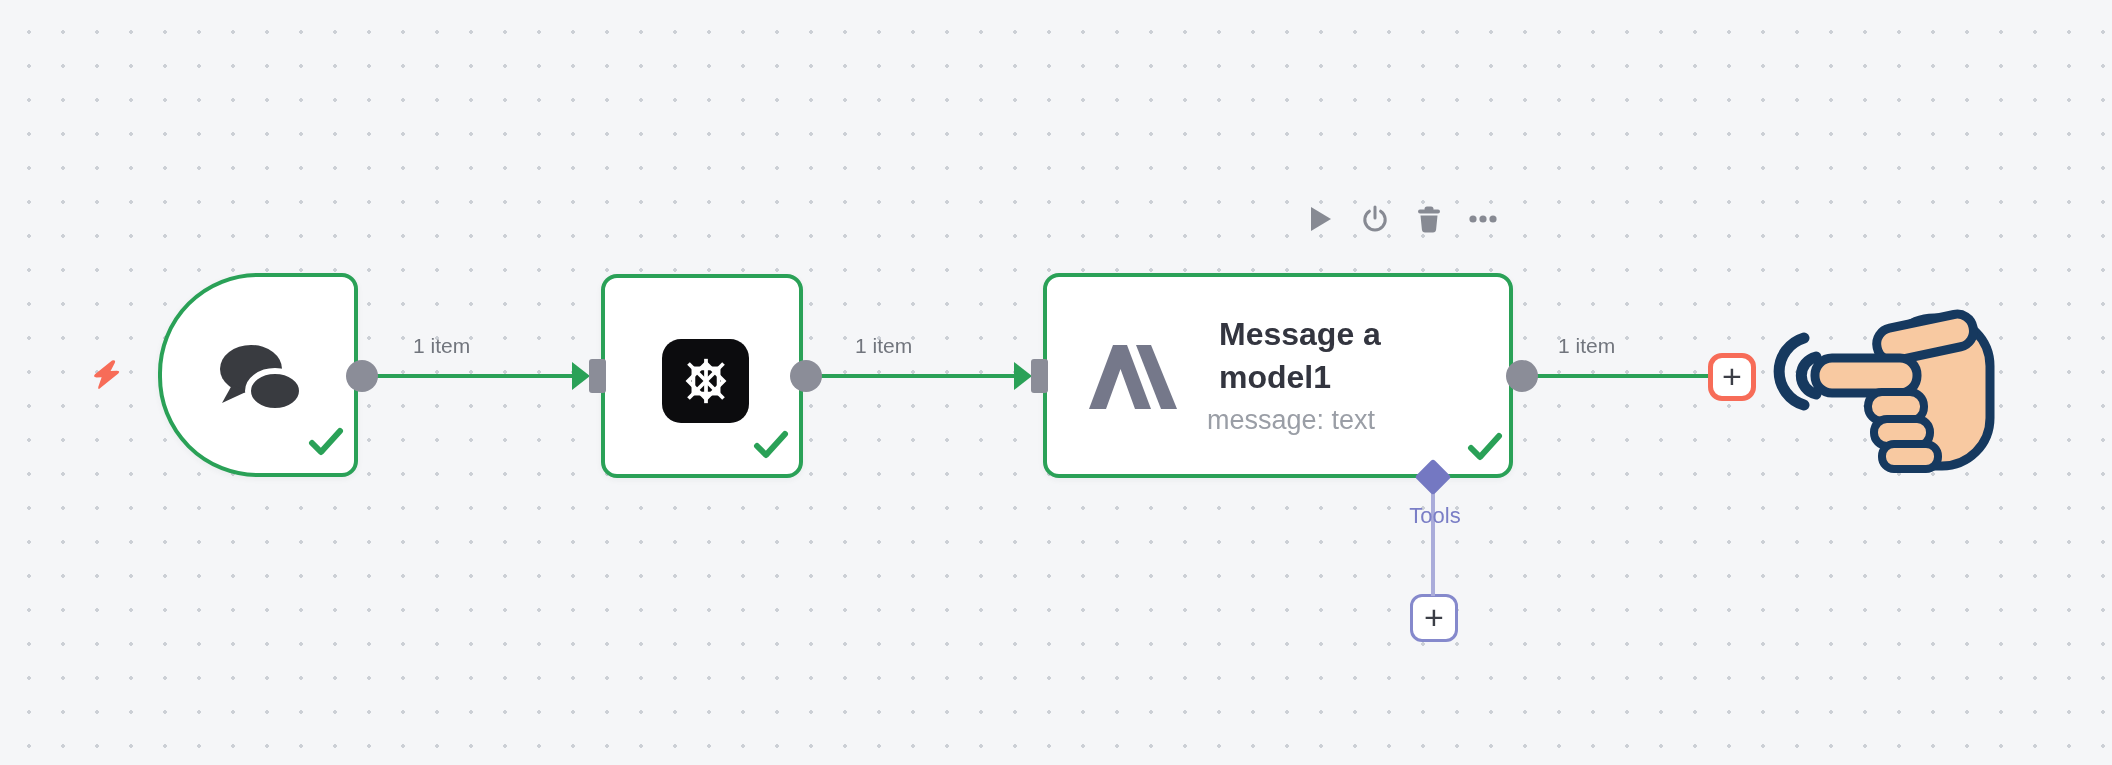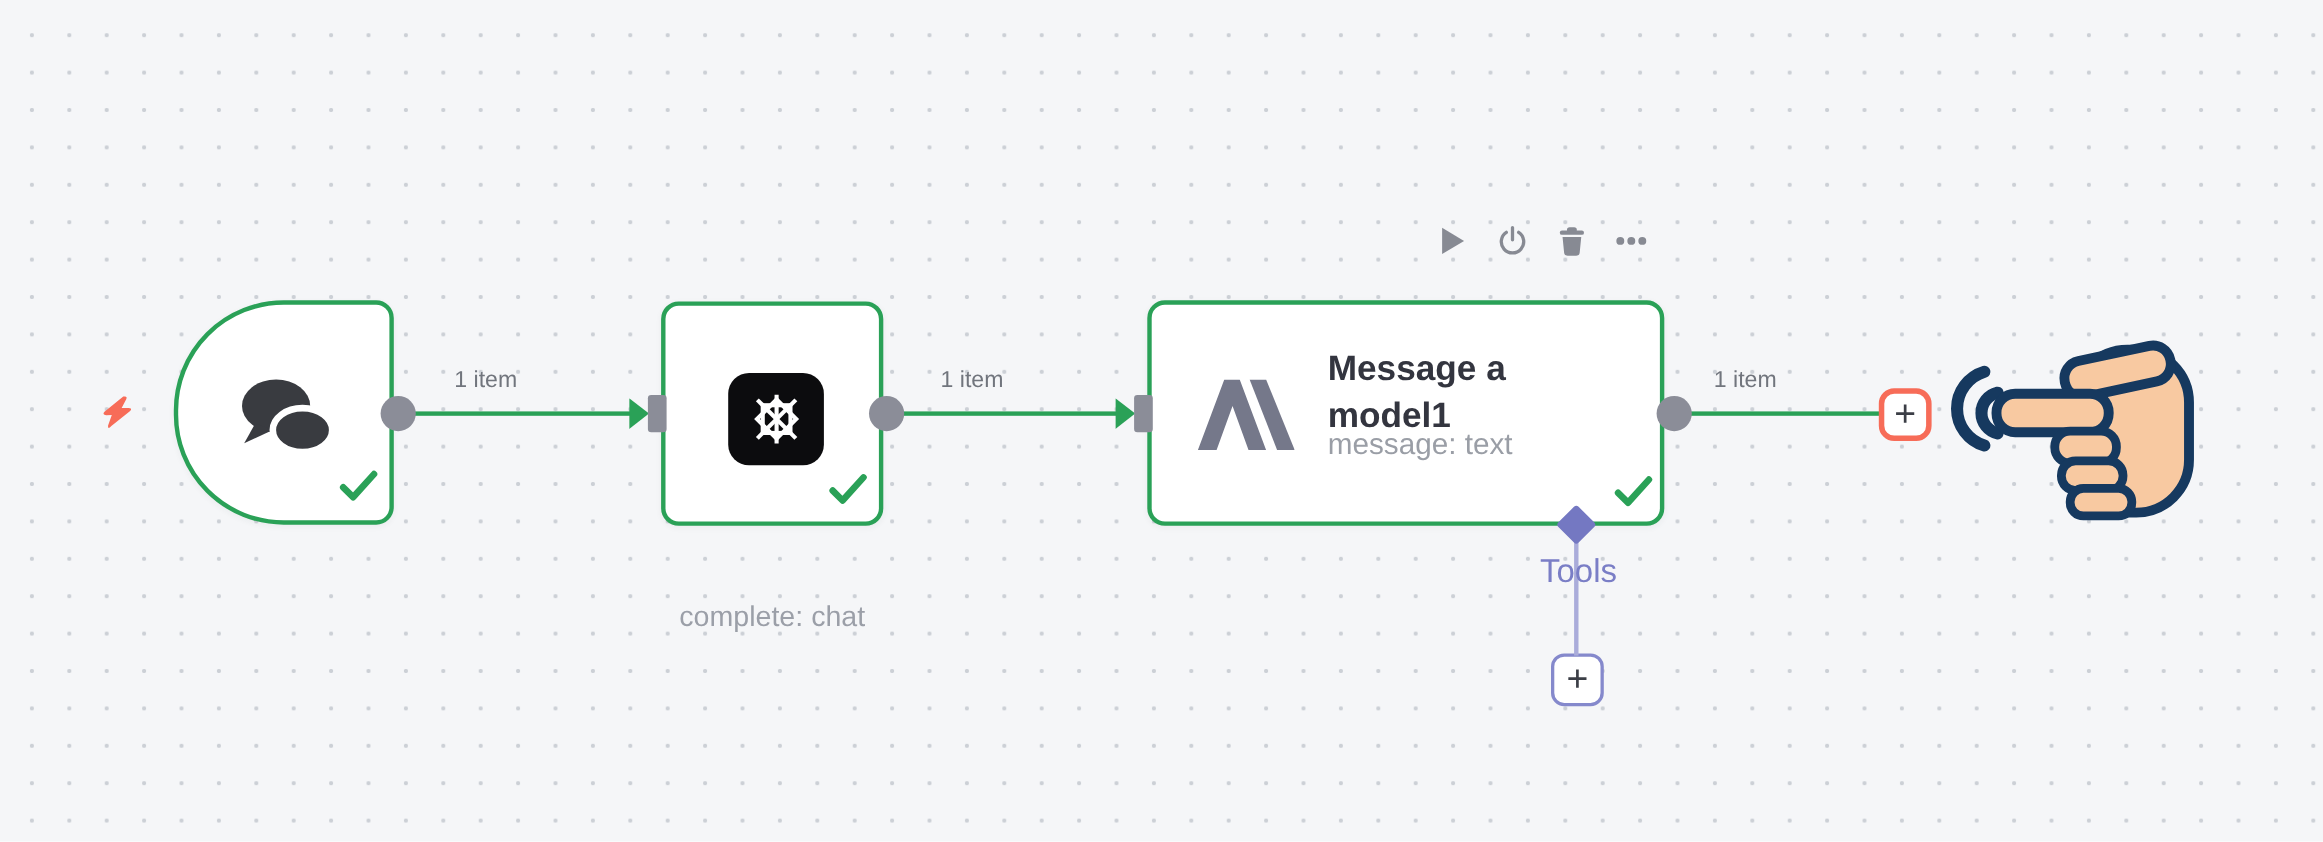--- a/index.html
+++ b/index.html
@@ -38,39 +38,39 @@
     position:absolute;top:334px;width:140px;
     color:#71757d;font-size:21px;
   }
   .node-label{
     position:absolute;text-align:center;color:#2e3038;font-size:30px;font-weight:600;line-height:37px;
   }
   .node-sub{
     position:absolute;text-align:center;color:#9b9fa8;font-size:26px;font-weight:400;
   }
   .wide-title{
-    position:absolute;left:160px;top:36px;width:215px;
+    position:absolute;left:172px;top:36px;width:215px;
     color:#33353f;font-size:32px;font-weight:600;line-height:43px;
   }
   .wide-sub{
-    position:absolute;left:160px;top:112px;width:280px;
+    position:absolute;left:160px;top:128px;width:280px;
     color:#9a9ea6;font-size:27px;font-weight:400;
   }
   .toolbar{
     position:absolute;left:1306px;top:202px;display:flex;gap:24px;align-items:center;z-index:4;
   }
   .tb-btn{width:30px;height:34px;display:flex;align-items:center;justify-content:center;cursor:pointer;}
   .diamond{
     position:absolute;left:1420px;top:464px;width:26px;height:26px;background:#7478c2;
     transform:rotate(45deg);z-index:4;border-radius:3px;
   }
   .tools-line{position:absolute;left:1431px;top:490px;width:4px;height:106px;background:#aaacda;z-index:1;}
   .tools-label{
     position:absolute;left:1375px;top:503px;width:120px;text-align:center;
-    color:#7a7ec6;font-size:30px;font-weight:500;z-index:2;
+    color:#7a7ec6;font-size:22px;font-weight:500;z-index:2;
   }
   .plus-btn{
     position:absolute;background:#fff;display:flex;align-items:center;justify-content:center;
     box-sizing:border-box;cursor:pointer;color:#3b3e46;font-size:34px;font-weight:300;line-height:1;
     padding-bottom:3px;
   }
   .plus-tools{left:1410px;top:594px;width:48px;height:48px;border:3px solid #8589cc;border-radius:12px;}
   .plus-add{left:1708px;top:353px;width:48px;height:48px;border:5px solid #f76c58;border-radius:14px;z-index:2;}
   .bolt{position:absolute;left:90px;top:358px;}
   .hand{position:absolute;left:1758px;top:306px;z-index:5;}
@@ -118,21 +118,20 @@
           <rect x="6.6" y="6.6" width="10.8" height="10.8"></rect>
           <rect x="6.6" y="6.6" width="10.8" height="10.8" transform="rotate(45 12 12)"></rect>
         </g>
       </svg>
     </div>
     <svg class="check" style="left:148px;top:152px" viewBox="0 0 36 30">
       <polyline points="4,16 13,25 32,4" fill="none" stroke="#2aa157" stroke-width="6" stroke-linecap="round" stroke-linejoin="round"></polyline>
     </svg>
   </div>
   <div class="out-dot" style="left:790px;top:360px"></div>
-  <div class="node-sub" style="left:552px;top:545px;width:300px">complete: chat</div>
 
   <div class="conn" style="left:806px;width:210px"></div>
   <div class="item-label" style="left:855px">1 item</div>
   <svg class="conn-arrow" style="left:1014px" width="18" height="28" viewBox="0 0 18 28">
     <polygon points="0,0 18,14 0,28" fill="#2aa157"></polygon>
   </svg>
   <div class="in-rect" style="left:1031px"></div>
 
   <div class="toolbar">
     <div class="tb-btn">

